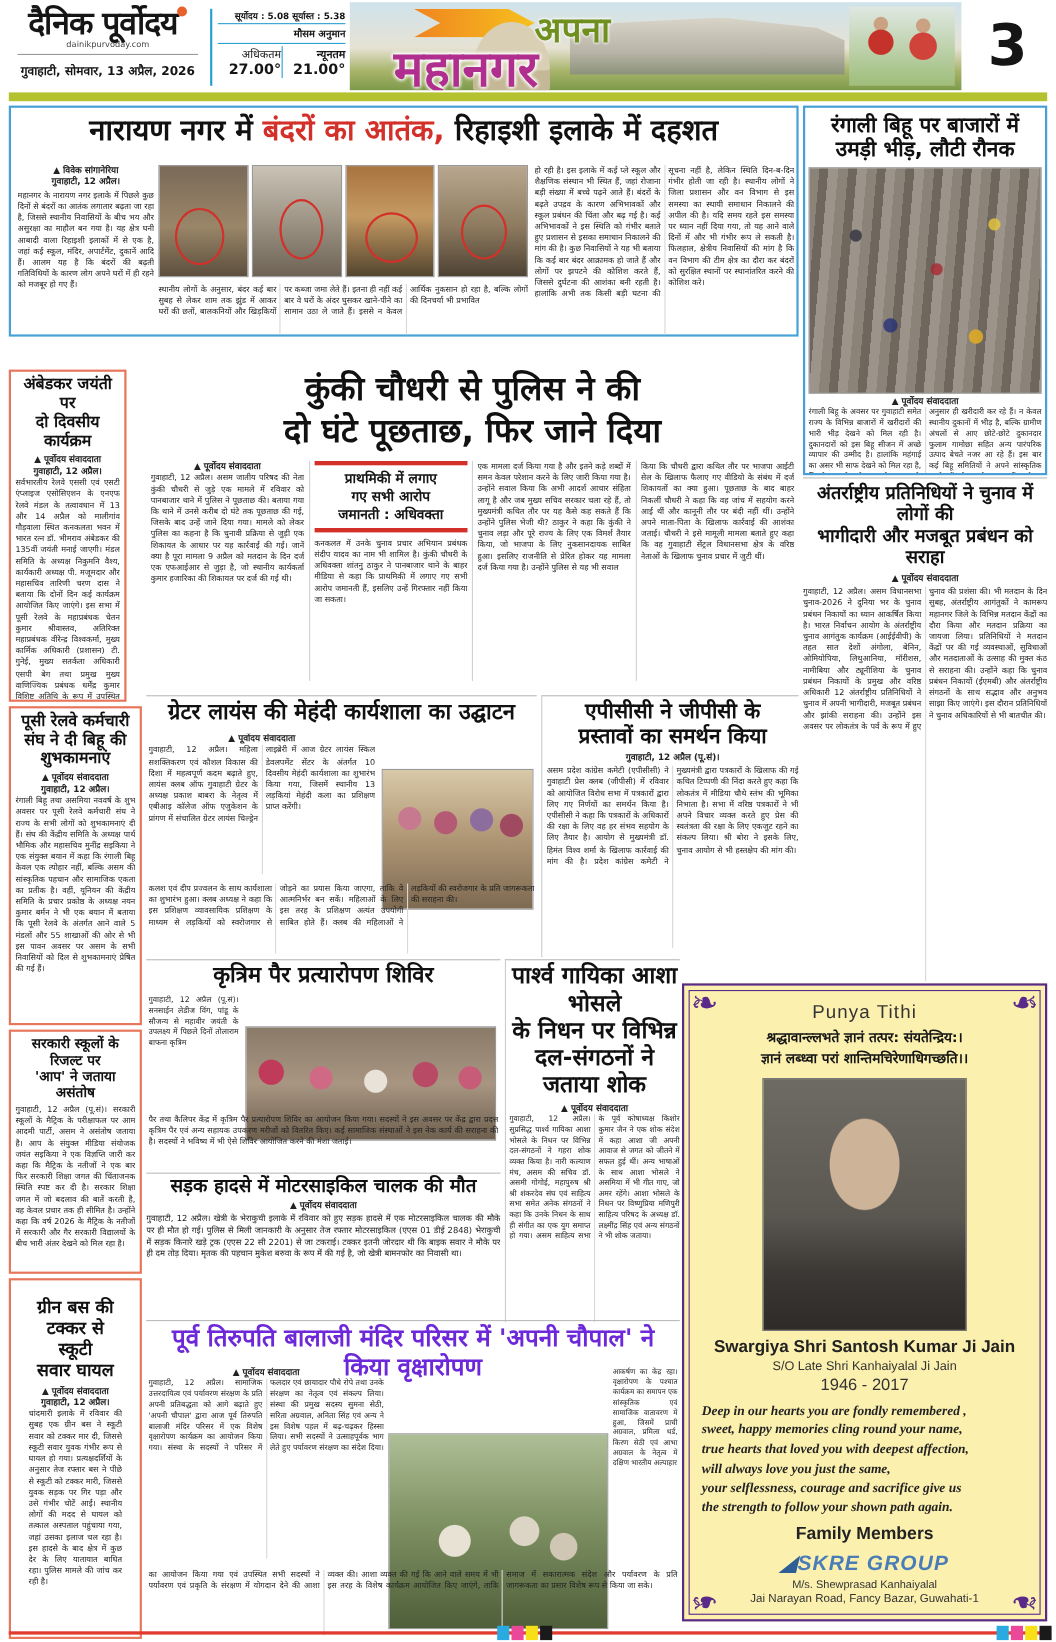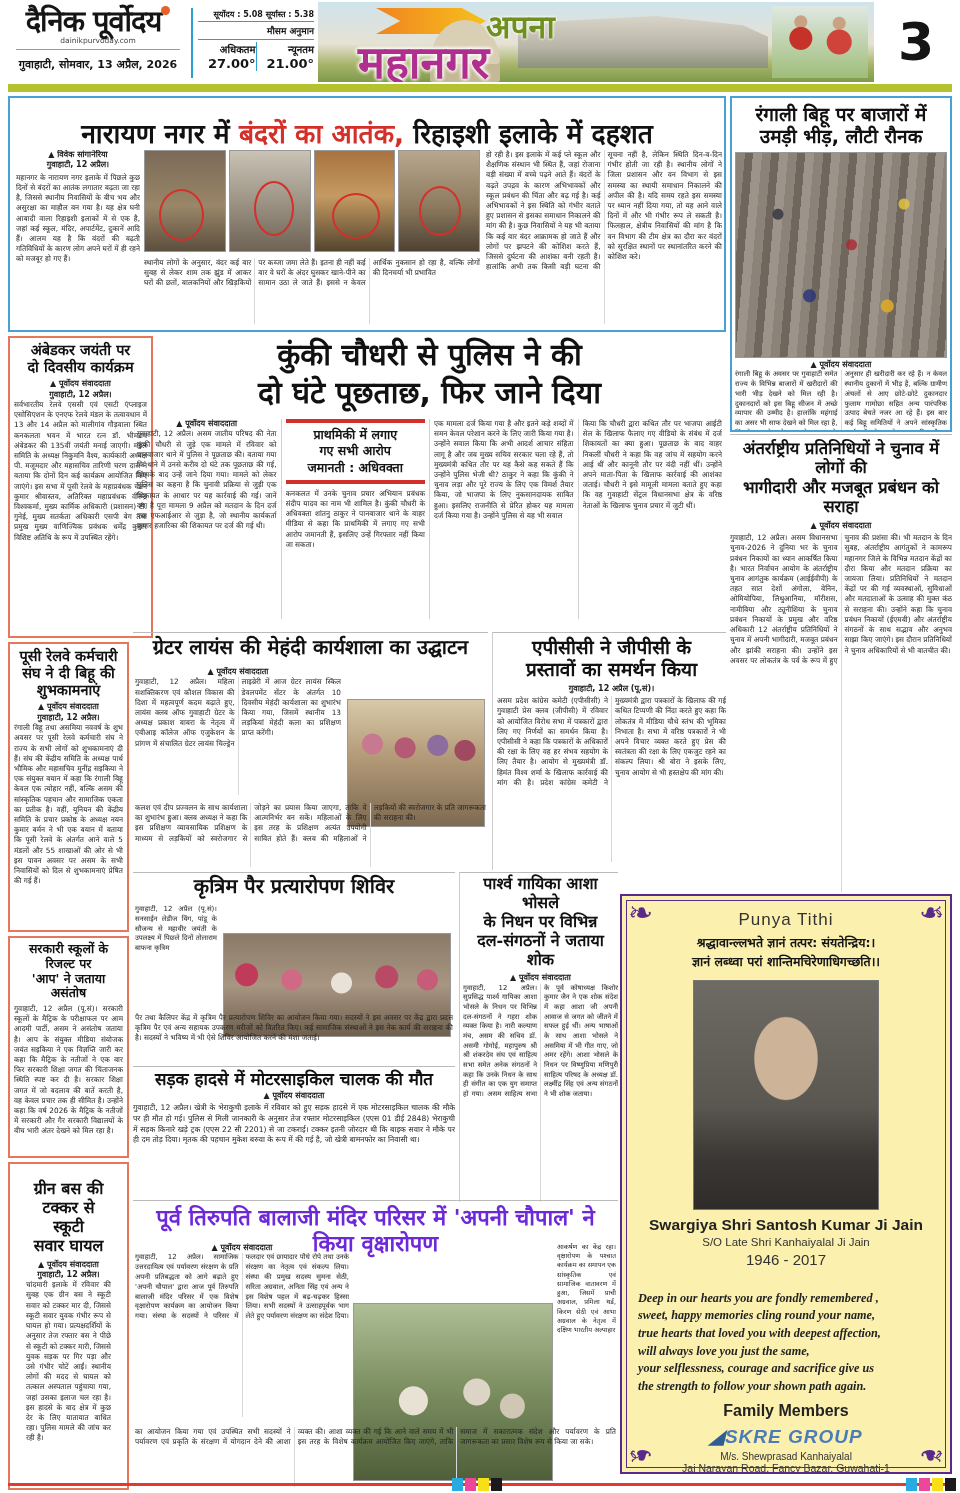--- a/index.html
+++ b/index.html
@@ -36,21 +36,21 @@
   <div style="font-size:11px;font-weight:bold;margin-top:6px">गुवाहाटी, सोमवार, 13 अप्रैल, 2026</div>
 </div>
 
 <div class="abs" style="left:191px;top:8px;width:2px;height:70px;background:#2a9fd4"></div>
 
 <div class="abs" style="left:198px;top:8px;width:116px;height:72px;text-align:right">
   <div style="font-size:8px;font-weight:bold;border-bottom:1px solid #2a9fd4;padding-bottom:2px">सूर्योदय : 5.08 सूर्यास्त : 5.38</div>
   <div style="font-size:9px;font-weight:bold;border-bottom:1px solid #2a9fd4;padding:2px 0">मौसम अनुमान</div>
   <div style="display:flex;margin-top:2px">
     <div style="flex:1;border-right:1px solid #2a9fd4">
-      <div style="font-size:10px;font-weight:bold">अधिकतम</div>
+      <div style="font-size:10px;font-weight:normal">अधिकतम</div>
       <div style="font-size:13px;font-weight:bold">27.00°</div>
     </div>
     <div style="flex:1">
       <div style="font-size:10px;font-weight:bold">न्यूनतम</div>
       <div style="font-size:13px;font-weight:bold">21.00°</div>
     </div>
   </div>
 </div>
 
 <div class="abs photo" style="left:318px;top:2px;width:556px;height:80px;border:none;background:linear-gradient(180deg,#cfe3ec 0%,#e6e2d4 52%,#a8b46a 78%,#7d9a4a 100%)">
@@ -59,21 +59,21 @@
   <div style="position:absolute;left:200px;top:14px;width:250px;height:52px;background:linear-gradient(180deg,#d8d4c8 0%,#b9b4a8 60%,#8a927a 100%);clip-path:polygon(0 30%,15% 10%,55% 0,90% 18%,100% 40%,100% 100%,0 100%)"></div>
   <div style="position:absolute;right:6px;top:4px;width:96px;height:72px;background:radial-gradient(circle at 30% 45%, #c5322a 0 11px, transparent 12px),radial-gradient(circle at 70% 50%, #d0433a 0 12px, transparent 13px),radial-gradient(circle at 30% 22%, #caa183 0 6px, transparent 7px),radial-gradient(circle at 70% 24%, #caa183 0 6px, transparent 7px),linear-gradient(180deg,#dfe8e2 0%,#9fbd7a 100%)"></div>
   <div style="position:absolute;left:168px;top:2px;font-size:32px;font-weight:bold;color:#6f8f1f;text-shadow:0 0 3px #fff,0 0 3px #fff">अपना</div>
   <div style="position:absolute;left:40px;top:28px;font-size:45px;font-weight:bold;color:#b02f8e;text-shadow:0 0 4px #fff,0 0 4px #fff,0 0 4px #fff">महानगर</div>
 </div>
 
 <div class="abs" style="left:880px;top:2px;width:72px;height:80px;background:#fff;font-size:52px;font-weight:bold;text-align:center;line-height:80px">3</div>
 
 <div class="abs" style="left:8px;top:84px;width:944px;height:8px;background:#b5c22f"></div>
 
-<div class="abs bluebox" style="left:8px;top:96px;width:718px;height:236px;padding:18px;overflow:hidden">
+<div class="abs bluebox" style="left:8px;top:96px;width:718px;height:210px;padding:3px;overflow:hidden">
   <div class="hl" style="font-size:26.5px;margin-top:2px">
     <span>नारायण नगर में </span><span style="color:#d3302a">बंदरों का आतंक,</span><span> रिहाइशी इलाके में दहशत</span>
   </div>
   <div class="abs" style="left:6px;top:52px;width:124px;height:176px;overflow:hidden">
     <div class="by">▲ विवेक सांगानेरिया</div>
     <div class="by" style="margin-bottom:2px">गुवाहाटी, 12 अप्रैल।</div>
     <div class="bt">महानगर के नारायण नगर इलाके में पिछले कुछ दिनों से बंदरों का आतंक लगातार बढ़ता जा रहा है, जिससे स्थानीय निवासियों के बीच भय और असुरक्षा का माहौल बन गया है। यह क्षेत्र घनी आबादी वाला रिहाइशी इलाकों में से एक है, जहां कई स्कूल, मंदिर, अपार्टमेंट, दुकानें आदि हैं। आलम यह है कि बंदरों की बढ़ती गतिविधियों के कारण लोग अपने घरों में ही रहने को मजबूर हो गए हैं।</div>
   </div>
   <div class="abs" style="left:134px;top:52px;width:336px;height:102px;display:flex;gap:3px">
     <div class="photo" style="flex:1;background:linear-gradient(180deg,#7a6a58 0%,#9a8668 55%,#5c4f3e 100%)">
@@ -94,21 +94,21 @@
 </div>
 
 <div class="abs bluebox" style="left:730px;top:96px;width:222px;height:336px;padding:3px;overflow:hidden">
   <div class="hl pre" style="font-size:19px;padding:2px 0">रंगाली बिहू पर बाजारों में
 उमड़ी भीड़, लौटी रौनक</div>
   <div class="photo" style="width:212px;height:206px;margin:2px auto;background:radial-gradient(circle at 20% 30%, rgba(60,60,70,.9) 0 5px, transparent 6px),radial-gradient(circle at 55% 45%, rgba(170,40,50,.8) 0 5px, transparent 6px),radial-gradient(circle at 80% 25%, rgba(230,200,60,.8) 0 5px, transparent 6px),radial-gradient(circle at 35% 70%, rgba(40,50,120,.8) 0 6px, transparent 7px),radial-gradient(circle at 72% 75%, rgba(220,170,40,.9) 0 6px, transparent 7px),repeating-linear-gradient(95deg,#8b8378 0 9px,#6f675e 9px 17px,#9c948a 17px 26px),linear-gradient(180deg,#c8c2b8,#6a635a)"></div>
   <div class="by">▲ पूर्वोदय संवाददाता</div>
   <div class="bt cols2" style="height:78px;font-size:7px">रंगाली बिहू के अवसर पर गुवाहाटी समेत राज्य के विभिन्न बाजारों में खरीदारों की भारी भीड़ देखने को मिल रही है। दुकानदारों को इस बिहू सीजन में अच्छे व्यापार की उम्मीद है। हालांकि महंगाई का असर भी साफ देखने को मिल रहा है, जिसके चलते लोग अपने बजट के अनुसार ही खरीदारी कर रहे हैं। न केवल स्थानीय दुकानों में भीड़ है, बल्कि ग्रामीण अंचलों से आए छोटे-छोटे दुकानदार फुलाम गामोछा सहित अन्य पारंपरिक उत्पाद बेचते नजर आ रहे हैं। इस बार कई बिहू समितियों ने अपने सांस्कृतिक कार्यक्रमों को या तो रद्द कर दिया है या फिर संक्षिप्त रूप में आयोजित करने का निर्णय लिया है।</div>
 </div>
 
-<div class="abs redbox" style="left:8px;top:336px;width:145px;height:302px;padding:4px;overflow:hidden">
+<div class="abs redbox" style="left:8px;top:336px;width:107px;height:302px;padding:4px;overflow:hidden">
   <div class="hl pre" style="font-size:14.5px">अंबेडकर जयंती पर
 दो दिवसीय कार्यक्रम</div>
   <div class="by" style="margin-top:3px">▲ पूर्वोदय संवाददाता</div>
   <div class="by">गुवाहाटी, 12 अप्रैल।</div>
   <div class="bt" style="height:228px">सर्वभारतीय रेलवे एससी एवं एसटी एंप्लाइज एसोसिएशन के एनएफ रेलवे मंडल के तत्वावधान में 13 और 14 अप्रैल को मालीगांव गौड़वाला स्थित कनकलता भवन में भारत रत्न डॉ. भीमराव अंबेडकर की 135वीं जयंती मनाई जाएगी। मंडल समिति के अध्यक्ष निकुमनि वैश्य, कार्यकारी अध्यक्ष पी. मजूमदार और महासचिव तारिणी चरण दास ने बताया कि दोनों दिन कई कार्यक्रम आयोजित किए जाएंगे। इस सभा में पूसी रेलवे के महाप्रबंधक चेतन कुमार श्रीवास्तव, अतिरिक्त महाप्रबंधक वीरेन्द्र विश्वकर्मा, मुख्य कार्मिक अधिकारी (प्रशासन) टी. गुनेई, मुख्य सतर्कता अधिकारी एसपी बेग तथा प्रमुख मुख्य वाणिज्यिक प्रबंधक धर्मेंद्र कुमार विशिष्ट अतिथि के रूप में उपस्थित रहेंगे।</div>
 </div>
 
 <div class="abs redbox" style="left:8px;top:642px;width:121px;height:290px;padding:4px;overflow:hidden">
   <div class="hl pre" style="font-size:14.5px">पूसी रेलवे कर्मचारी
 संघ ने दी बिहू की
@@ -181,21 +181,21 @@
 </div>
 
 <div class="abs" style="left:133px;top:872px;width:322px;height:192px;overflow:hidden;border-top:1px solid #bbb">
   <div class="hl" style="font-size:20px;padding:2px 0">कृत्रिम पैर प्रत्यारोपण शिविर</div>
   <div class="abs bt" style="left:2px;top:32px;width:82px;height:104px;font-size:7px">गुवाहाटी, 12 अप्रैल (पू.सं)। सनसाईन लेडीज विंग, पांडू के सौजन्य से महावीर जयंती के उपलक्ष्य में पिछले दिनों तोलाराम बाफना कृत्रिम</div>
   <div class="abs photo" style="left:90px;top:32px;width:228px;height:104px;background:radial-gradient(circle at 10% 40%, #c03a5a 0 11px, transparent 12px),radial-gradient(circle at 30% 45%, #d06a84 0 10px, transparent 11px),radial-gradient(circle at 52% 48%, #e8e2d8 0 10px, transparent 11px),radial-gradient(circle at 72% 42%, #b84a66 0 11px, transparent 12px),radial-gradient(circle at 90% 45%, #c75c78 0 10px, transparent 11px),linear-gradient(180deg,#8a7a68 0%,#a89682 50%,#6e5f4e 100%)"></div>
   <div class="abs bt" style="left:2px;top:140px;width:318px;height:48px">पैर तथा कैलिपर केंद्र में कृत्रिम पैर प्रत्यारोपण शिविर का आयोजन किया गया। सदस्यों ने इस अवसर पर केंद्र द्वारा प्रदत्त कृत्रिम पैर एवं अन्य सहायक उपकरण मरीजों को वितरित किए। कई सामाजिक संस्थाओं ने इस नेक कार्य की सराहना की है। सदस्यों ने भविष्य में भी ऐसे शिविर आयोजित करने की मंशा जताई।</div>
 </div>
 
 <div class="abs" style="left:459px;top:872px;width:159px;height:330px;overflow:hidden;border-top:1px solid #bbb;border-left:1px solid #ccc;padding-left:3px">
-  <div class="hl pre" style="font-size:16px;padding:2px 0">पार्श्व गायिका आशा भोसले
+  <div class="hl pre" style="font-size:21px;padding:2px 0">पार्श्व गायिका आशा भोसले
 के निधन पर विभिन्न
 दल-संगठनों ने जताया शोक</div>
   <div class="by" style="margin-top:2px">▲ पूर्वोदय संवाददाता</div>
   <div class="bt cols2" style="height:230px;font-size:6.9px">गुवाहाटी, 12 अप्रैल। सुप्रसिद्ध पार्श्व गायिका आशा भोसले के निधन पर विभिन्न दल-संगठनों ने गहरा शोक व्यक्त किया है। नारी कल्याण मंच, असम की सचिव डॉ. असमी गोगोई, महापुरुष श्री श्री शंकरदेव संघ एवं साहित्य सभा समेत अनेक संगठनों ने कहा कि उनके निधन के साथ ही संगीत का एक युग समाप्त हो गया। असम साहित्य सभा के पूर्व कोषाध्यक्ष किशोर कुमार जैन ने एक शोक संदेश में कहा आशा जी अपनी आवाज से जगत को जीतने में सफल हुई थीं। अन्य भाषाओं के साथ आशा भोसले ने असमिया में भी गीत गाए, जो अमर रहेंगे। आशा भोसले के निधन पर विष्णुप्रिया मणिपुरी साहित्य परिषद के अध्यक्ष डॉ. लक्ष्मींद्र सिंह एवं अन्य संगठनों ने भी शोक जताया।</div>
 </div>
 
 <div class="abs" style="left:133px;top:1066px;width:322px;height:132px;overflow:hidden;border-top:1px solid #bbb">
   <div class="hl" style="font-size:17px;padding:2px 0">सड़क हादसे में मोटरसाइकिल चालक की मौत</div>
   <div class="by">▲ पूर्वोदय संवाददाता</div>
   <div class="bt" style="height:94px;font-size:7.6px;margin-top:2px">गुवाहाटी, 12 अप्रैल। खेत्री के भेराकुची इलाके में रविवार को हुए सड़क हादसे में एक मोटरसाइकिल चालक की मौके पर ही मौत हो गई। पुलिस से मिली जानकारी के अनुसार तेज रफ्तार मोटरसाइकिल (एएस 01 डीई 2848) भेराकुची में सड़क किनारे खड़े ट्रक (एएस 22 सी 2201) से जा टकराई। टक्कर इतनी जोरदार थी कि बाइक सवार ने मौके पर ही दम तोड़ दिया। मृतक की पहचान मुकेश बरुवा के रूप में की गई है, जो खेत्री बामनफोर का निवासी था।</div>
@@ -218,21 +218,21 @@
   <span class="corner" style="right:6px;top:2px;transform:scaleX(-1)">❧</span>
   <span class="corner" style="left:6px;bottom:2px;transform:scaleY(-1)">❧</span>
   <span class="corner" style="right:6px;bottom:2px;transform:scale(-1,-1)">❧</span>
   <div style="font-family:'Liberation Sans',sans-serif;font-size:17px;color:#333;letter-spacing:1px">Punya Tithi</div>
   <div class="pre" style="font-size:12.5px;font-weight:bold;margin-top:4px;line-height:1.5">श्रद्धावान्ल्लभते ज्ञानं तत्पर: संयतेन्द्रिय:।
 ज्ञानं लब्ध्वा परां शान्तिमचिरेणाधिगच्छति।।</div>
   <div class="photo" style="width:186px;height:230px;margin:8px auto 6px;border:1px solid #777;background:radial-gradient(ellipse 52px 68px at 50% 34%, #cdb498 0 60%, transparent 62%),linear-gradient(180deg,#6e6a64 0%,#5a5650 55%,#3a3734 78%,#2e2b29 100%)"></div>
   <div style="font-family:'Liberation Sans',sans-serif;font-size:15.5px;font-weight:bold;color:#222">Swargiya Shri Santosh Kumar Ji Jain</div>
   <div style="font-family:'Liberation Sans',sans-serif;font-size:11.5px;color:#333;margin-top:2px">S/O Late Shri Kanhaiyalal Ji Jain</div>
   <div style="font-family:'Liberation Sans',sans-serif;font-size:15px;color:#333;margin-top:3px">1946 - 2017</div>
-  <div class="pre" style="font-family:'Liberation Serif',serif;font-style:italic;font-weight:bold;font-size:12.2px;text-align:justify;line-height:1.45;margin-top:22px;color:#222">Deep in our hearts you are fondly remembered ,
+  <div class="pre" style="font-family:'Liberation Serif',serif;font-style:italic;font-weight:bold;font-size:12.2px;text-align:justify;line-height:1.45;margin-top:6px;color:#222">Deep in our hearts you are fondly remembered ,
 sweet, happy memories cling round your name,
 true hearts that loved you with deepest affection,
 will always love you just the same,
 your selflessness, courage and sacrifice give us
 the strength to follow your shown path again.</div>
   <div style="font-family:'Liberation Sans',sans-serif;font-size:16px;font-weight:bold;margin-top:6px;color:#222">Family Members</div>
   <div style="margin-top:5px;font-family:'Liberation Sans',sans-serif;font-size:19px;font-weight:bold;font-style:italic;color:#4a7cb8;letter-spacing:1px">
     <span style="color:#2f5d96">◢</span><span>SKRE GROUP</span>
   </div>
   <div style="font-family:'Liberation Sans',sans-serif;font-size:10px;color:#333;margin-top:3px">M/s. Shewprasad Kanhaiyalal</div>

